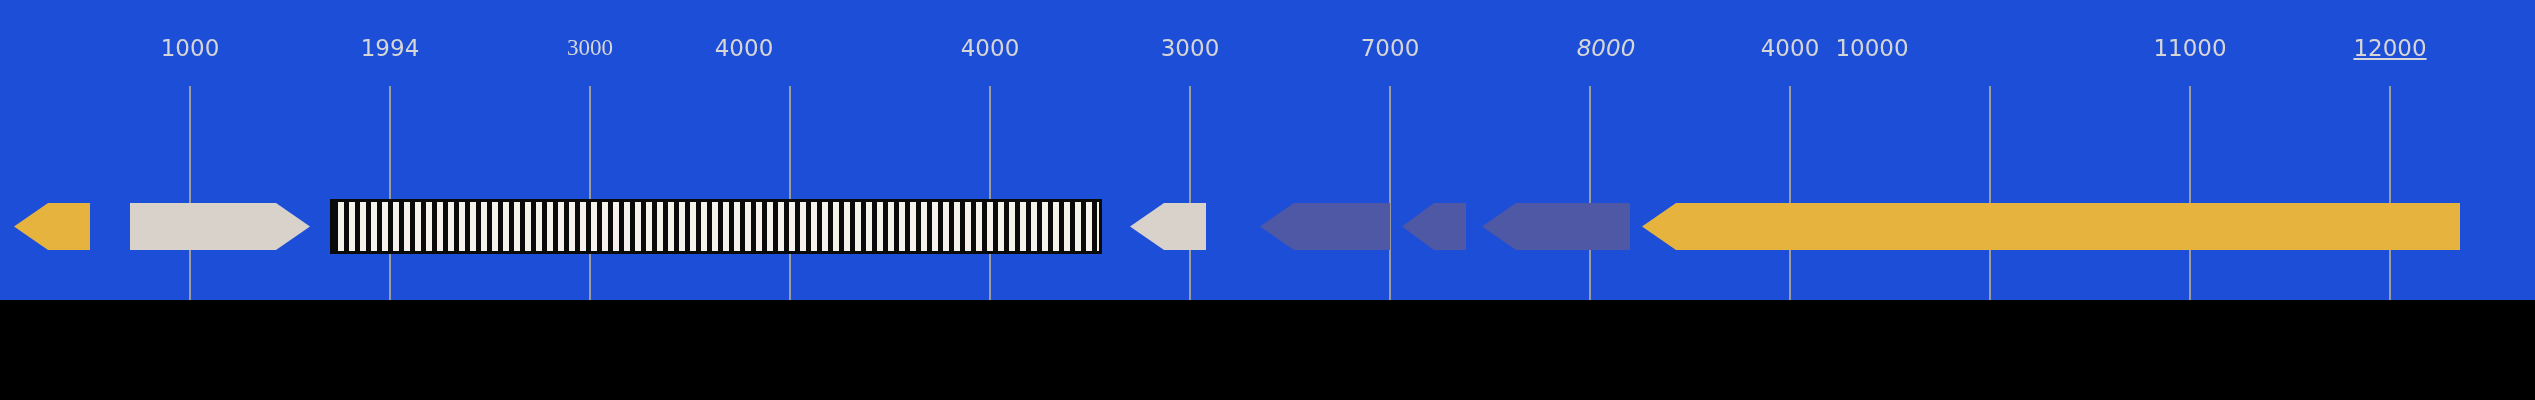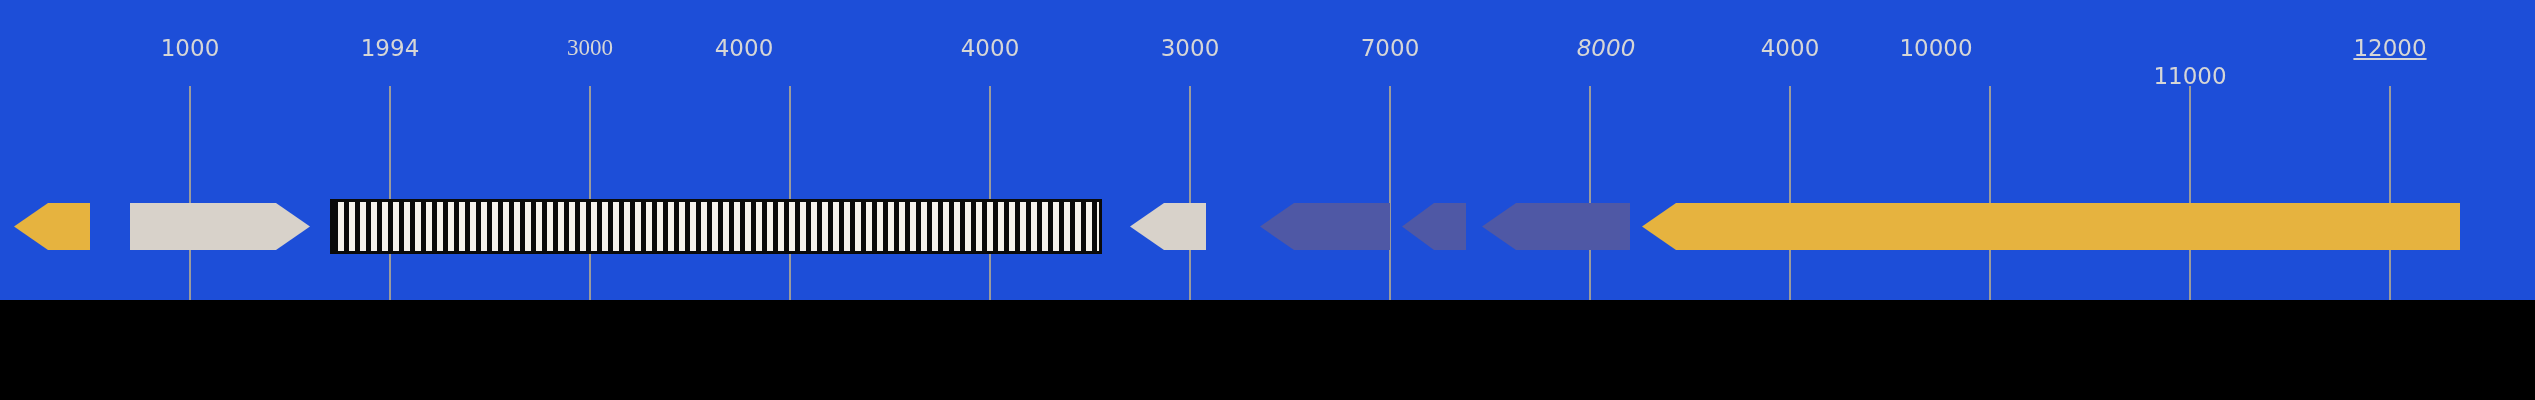--- a/index.html
+++ b/index.html
@@ -66,23 +66,23 @@
       <div class="tick-label" style="left: 990px; color: rgb(214, 214, 214);">4000</div>
       <div class="gridline" style="left: 1190px; background: rgb(155, 155, 155);"></div>
       <div class="tick-label" style="left: 1190px; color: rgb(214, 214, 214);">3000</div>
       <div class="gridline" style="left: 1390px; background: rgb(155, 155, 155);"></div>
       <div class="tick-label" style="left: 1390px; color: rgb(214, 214, 214);">7000</div>
       <div class="gridline" style="left: 1590px; background: rgb(155, 155, 155);"></div>
       <div class="tick-label" style="left: 1606px; color: rgb(214, 214, 214); font-style: italic;">8000</div>
       <div class="gridline" style="left: 1790px; background: rgb(155, 155, 155);"></div>
       <div class="tick-label" style="left: 1790px; color: rgb(214, 214, 214);">4000</div>
       <div class="gridline" style="left: 1990px; background: rgb(155, 155, 155);"></div>
-      <div class="tick-label" style="left: 1936px; color: rgb(214, 214, 214); text-align: right;">10000</div>
+      <div class="tick-label" style="left: 1872px; color: rgb(214, 214, 214); text-align: right;">10000</div>
       <div class="gridline" style="left: 2190px; background: rgb(155, 155, 155);"></div>
-      <div class="tick-label" style="left: 2190px; color: rgb(214, 214, 214); margin-top: 28px;">11000</div>
+      <div class="tick-label" style="left: 2190px; color: rgb(214, 214, 214);">11000</div>
       <div class="gridline" style="left: 2390px; background: rgb(155, 155, 155);"></div>
       <div class="tick-label" style="left: 2390px; color: rgb(214, 214, 214); text-decoration: underline;">12000</div>
     </div>
   <div class="feature-layer" id="feature-layer">
       <div class="feature" style="left: 14px; width: 76px; background: rgb(230, 179, 63); clip-path: polygon(0px 50%, 34px 0px, 100% 0px, 100% 100%, 34px 100%);"></div>
       <div class="feature" style="left: 130px; width: 180px; background: rgb(216, 210, 202); clip-path: polygon(0px 0px, calc(100% - 34px) 0px, 100% 50%, calc(100% - 34px) 100%, 0px 100%);"></div>
       <div class="feature box" style="left: 330px; width: 772px; background: repeating-linear-gradient(to right, rgb(10, 10, 10) 0px, rgb(10, 10, 10) 5px, rgb(245, 242, 236) 5px, rgb(245, 242, 236) 11px); border: 3px solid rgb(10, 10, 10);"></div>
       <div class="feature" style="left: 1130px; width: 76px; background: rgb(216, 210, 202); clip-path: polygon(0px 50%, 34px 0px, 100% 0px, 100% 100%, 34px 100%);"></div>
       <div class="feature" style="left: 1260px; width: 130px; background: rgb(79, 88, 165); clip-path: polygon(0px 50%, 34px 0px, 100% 0px, 100% 100%, 34px 100%);"></div>
       <div class="feature" style="left: 1402px; width: 64px; background: rgb(79, 88, 165); clip-path: polygon(0px 50%, 32px 0px, 100% 0px, 100% 100%, 32px 100%);"></div>

